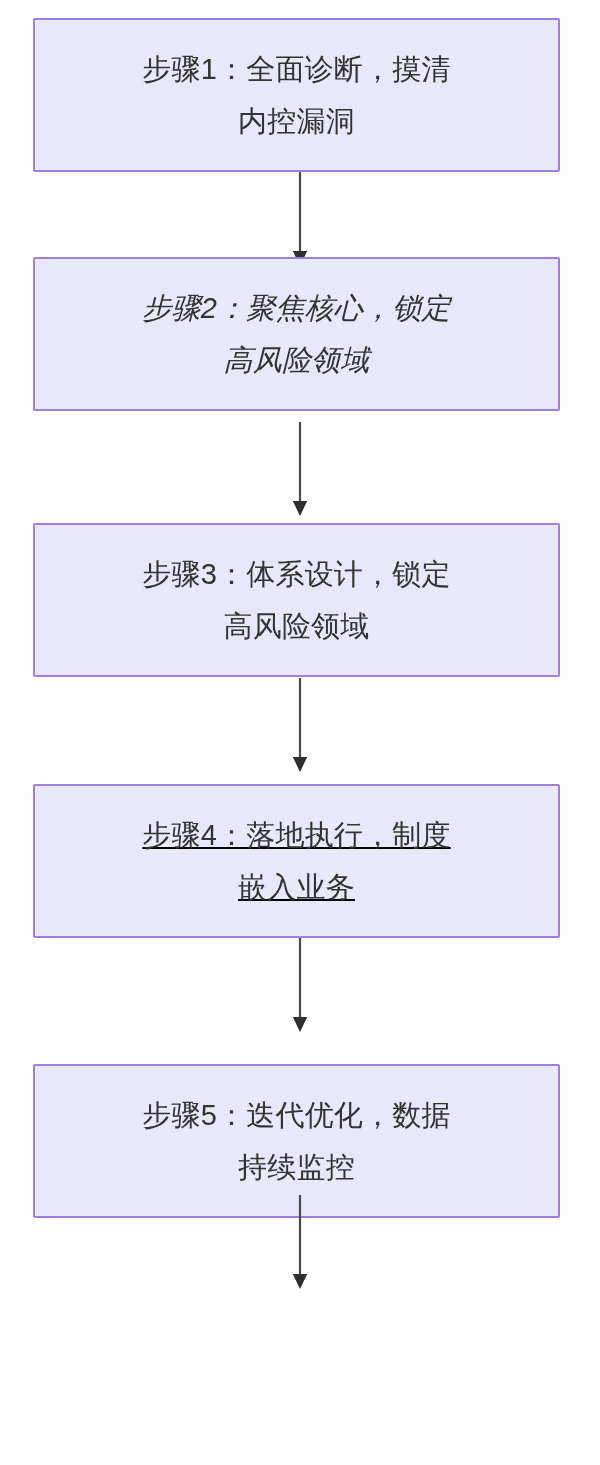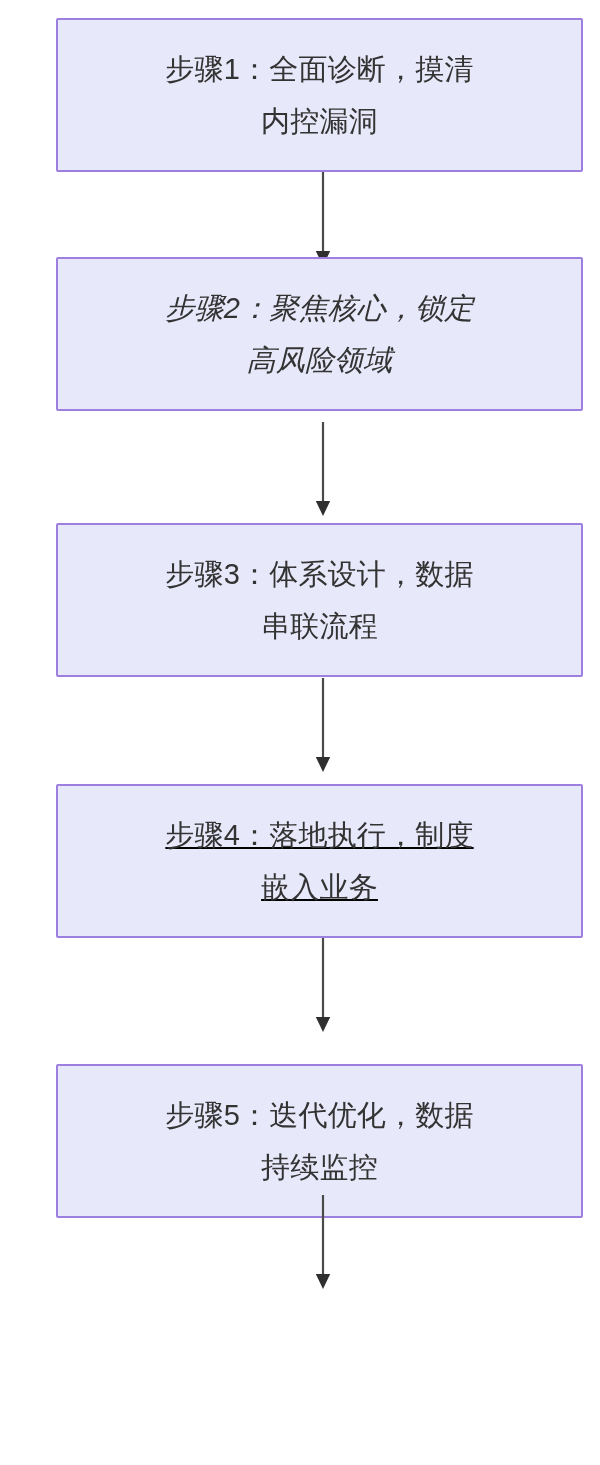--- a/index.html
+++ b/index.html
@@ -14,21 +14,20 @@
     overflow: hidden;
     font-family: "Liberation Sans", "DejaVu Sans", sans-serif;
   }
 
   .flow-canvas {
     position: absolute;
     left: 0;
     top: 0;
     width: 500px;
     height: 1465px;
-    margin-left: 23px;
   }
 
   .flow-node {
     position: absolute;
     left: 33px;
     width: 527px;
     height: 154px;
     box-sizing: border-box;
     background: #e8e8fb;
     border: 2px solid #9d7fe0;
@@ -94,21 +93,21 @@
   </div>
 
   <div class="flow-edge edge-2">
     <svg viewBox="0 0 28 95" xmlns="http://www.w3.org/2000/svg" aria-hidden="true">
       <line x1="14" y1="0" x2="14" y2="83" stroke="#4a4a4a" stroke-width="2.2"></line>
       <polygon points="14,94 6.8,79 21.2,79" fill="#2f2f2f"></polygon>
     </svg>
   </div>
 
   <div class="flow-node node-3">
-    <span class="flow-node-label">步骤3：体系设计，数据串联流程</span>
+    <span class="flow-node-label">步骤3：体系设计，锁定高风险领域</span>
   </div>
 
   <div class="flow-edge edge-3">
     <svg viewBox="0 0 28 95" xmlns="http://www.w3.org/2000/svg" aria-hidden="true">
       <line x1="14" y1="0" x2="14" y2="83" stroke="#4a4a4a" stroke-width="2.2"></line>
       <polygon points="14,94 6.8,79 21.2,79" fill="#2f2f2f"></polygon>
     </svg>
   </div>
 
   <div class="flow-node node-4">

